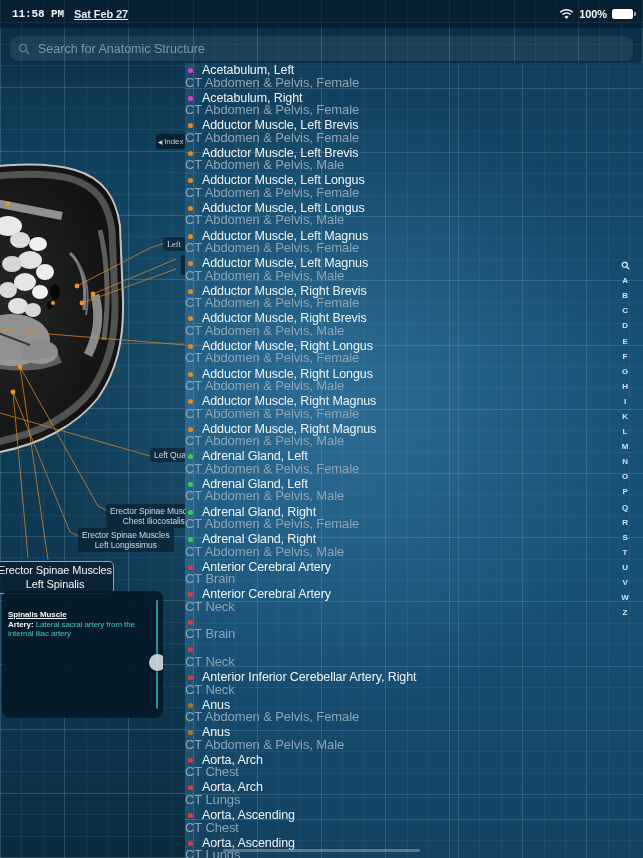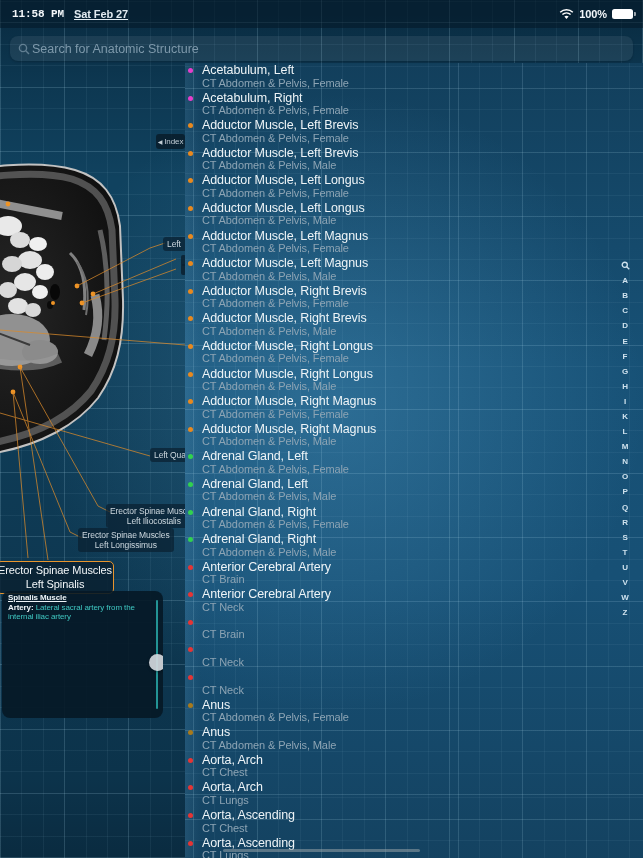--- a/index.html
+++ b/index.html
@@ -29,39 +29,39 @@
   .statusbar .date{margin-left:10px;color:#e2ebf1;text-decoration:underline;}
   .statusbar .right{margin-left:auto;margin-right:10px;display:flex;align-items:center;gap:5px;}
   .batt{width:21px;height:10px;border-radius:2.5px;background:#fff;position:relative;display:inline-block;}
   .batt:after{content:"";position:absolute;right:-3px;top:3px;width:2px;height:4px;background:rgba(255,255,255,0.6);border-radius:0 1px 1px 0;}
   
   .searchwrap{position:absolute;left:10px;top:36px;width:623px;height:25px;z-index:6;
     background:rgba(255,255,255,0.07);border-radius:8px;display:flex;align-items:center;
     box-shadow:0 1px 2px rgba(0,10,20,0.25);}
   .searchwrap svg{margin-left:8px;opacity:0.7;}
   .searchwrap input{flex:1;background:transparent;border:none;outline:none;
-    font-family:"Liberation Sans",sans-serif;font-size:12.5px;color:#dfe9ef;}
+    font-family:"Liberation Sans",sans-serif;font-size:12.5px;color:#dfe9ef;margin-left:6px;}
   .searchwrap input::placeholder{color:#7e99ab;opacity:1;}
   
   .ct-wrap{position:absolute;left:-60px;top:160px;width:200px;height:352px;z-index:1;}
   .leads{position:absolute;inset:0;z-index:1;pointer-events:none;}
   .maplabel{position:absolute;z-index:1;background:rgba(10,32,48,0.72);color:#ccd7de;
     font-size:8.5px;line-height:10px;text-align:center;padding:2px 4px;border-radius:3px;white-space:nowrap;}
   .stub{position:absolute;z-index:1;background:rgba(10,32,48,0.85);border-radius:2px;}
   .idxbtn{position:absolute;left:156px;top:134px;width:29px;height:15px;z-index:1;
     background:rgba(8,25,38,0.78);border-radius:3px;color:#c3ced6;font-size:8px;
     display:flex;align-items:center;justify-content:center;gap:2px;}
   .idxbtn .tri{font-size:6px;line-height:6px;}
   .hl-label{position:absolute;left:-4px;top:561px;width:116px;z-index:3;
     border:1.5px solid #e8952e;border-radius:5px;background:rgba(10,32,48,0.82);
     color:#f2f6f8;font-size:11px;line-height:13.5px;text-align:center;padding:2px 0;}
   
   .infopanel{position:absolute;left:2px;top:591px;width:161px;height:127px;z-index:3;
     background:rgba(5,24,38,0.9);border-radius:8px;box-sizing:border-box;
-    padding:2px 14px 5px 6px;color:#eef4f8;font-size:8px;line-height:9.6px;overflow:hidden;}
+    padding:19px 14px 5px 6px;color:#eef4f8;font-size:8px;line-height:9.6px;overflow:hidden;}
   .infopanel .ititle{font-weight:bold;text-decoration:underline;}
   .infopanel b{color:#f0f5f8;font-weight:bold;}
   .infopanel .val{color:#3fc6c0;}
   .itrack{position:absolute;right:5px;top:9px;bottom:9px;width:2px;background:rgba(45,190,185,0.75);border-radius:1px;}
   .ihandle{position:absolute;right:-3px;top:63px;width:17px;height:17px;border-radius:50%;
     background:rgba(210,215,220,0.92);box-shadow:0 1px 3px rgba(0,0,0,0.4);}
   
   .panel{position:absolute;left:185px;top:63px;width:458px;bottom:0;z-index:2;
     background:
       repeating-linear-gradient(90deg, rgba(173,216,235,0.12) 0 1px, transparent 1px 64.2px),
@@ -70,21 +70,21 @@
       repeating-linear-gradient(0deg, rgba(173,216,235,0.06) 0 1px, transparent 1px 21.4px),
       radial-gradient(circle 430px at 150px 340px, rgba(95,175,220,0.30), rgba(95,175,220,0) 72%),
       linear-gradient(180deg,#123f5c 0px,#175176 300px,#175075 520px,#133f5c 858px);
     background-position:-185px -63px,-185px -63px,-185px -63px,-185px -63px,0 0,0 0;}
   .panel:before{content:"";position:absolute;left:0;top:0;bottom:0;width:16px;
     background:linear-gradient(90deg,rgba(150,205,235,0.10),rgba(150,205,235,0));}
   .rows{position:absolute;left:0;top:0;right:0;}
   .row{position:relative;height:27.6px;padding-left:12px;}
   .row .dot{position:absolute;left:3px;top:5px;width:5px;height:5px;border-radius:50%;}
   .row .t{position:absolute;left:17px;top:0px;font-size:12.5px;line-height:14px;color:#eef4f7;white-space:nowrap;}
-  .row .s{position:absolute;left:17px;top:13.5px;font-size:11px;line-height:12px;color:#8da4b4;white-space:nowrap;}
+  .row .s{position:absolute;left:0;top:13.5px;font-size:13px;line-height:12px;color:#8da4b4;white-space:nowrap;}
   
   .alpha{position:absolute;right:9px;top:258px;width:18px;z-index:3;list-style:none;margin:0;padding:0;}
   .alpha li{height:15.1px;display:flex;align-items:center;justify-content:center;
     color:#cfe2ee;font-size:8px;font-weight:bold;}
   
   .hscroll{position:absolute;left:223px;top:849px;width:197px;height:3px;border-radius:2px;
     background:rgba(150,162,168,0.55);z-index:4;}
 </style>
 </head>
 <body>
@@ -149,28 +149,28 @@
     <polyline points="20,367 48,560"></polyline>
     <polyline points="13,392 28,558"></polyline>
   </g>
 </svg>
 
 <div class="idxbtn">
   <span class="tri">◀</span>
   <span>Index</span>
 </div>
 
-<div class="maplabel" style="left:163px;top:237px;width:20px;overflow:hidden;text-align:left;">Left</div>
+<div class="maplabel" style="left:163px;top:237px;width:20px;overflow:hidden;text-align:left;font-family:Liberation Serif, serif;">Left</div>
 <div class="stub" style="left:181px;top:255px;width:5px;height:11px;"></div>
 <div class="stub" style="left:181px;top:264px;width:5px;height:11px;"></div>
 <div class="maplabel" style="left:150px;top:448px;width:31px;overflow:hidden;text-align:left;">Left Quad</div>
 
 <div class="maplabel" style="left:106px;top:504px;">
   <div>Erector Spinae Muscles</div>
-  <div>Left Iliocostalis</div>
+  <div>Chest Iliocostalis</div>
 </div>
 <div class="maplabel" style="left:78px;top:528px;">
   <div>Erector Spinae Muscles</div>
   <div>Left Longissimus</div>
 </div>
 
 <div class="hl-label">
   <div>Erector Spinae Muscles</div>
   <div>Left Spinalis</div>
 </div>
@@ -289,20 +289,21 @@
       <div class="row">
         <span class="dot" style="background: rgb(229, 53, 53);"></span>
         <div class="s">CT Brain</div>
       </div>
       <div class="row">
         <span class="dot" style="background: rgb(229, 53, 53);"></span>
         <div class="s">CT Neck</div>
       </div>
       <div class="row">
         <span class="dot" style="background: rgb(229, 53, 53);"></span>
+        <div class="t">Anterior Inferior Cerebellar Artery, Right</div>
         <div class="s">CT Neck</div>
       </div>
       <div class="row">
         <span class="dot" style="background: rgb(168, 122, 28);"></span>
         <div class="t">Anus</div>
         <div class="s">CT Abdomen &amp; Pelvis, Female</div>
       </div>
       <div class="row">
         <span class="dot" style="background: rgb(168, 122, 28);"></span>
         <div class="t">Anus</div>

